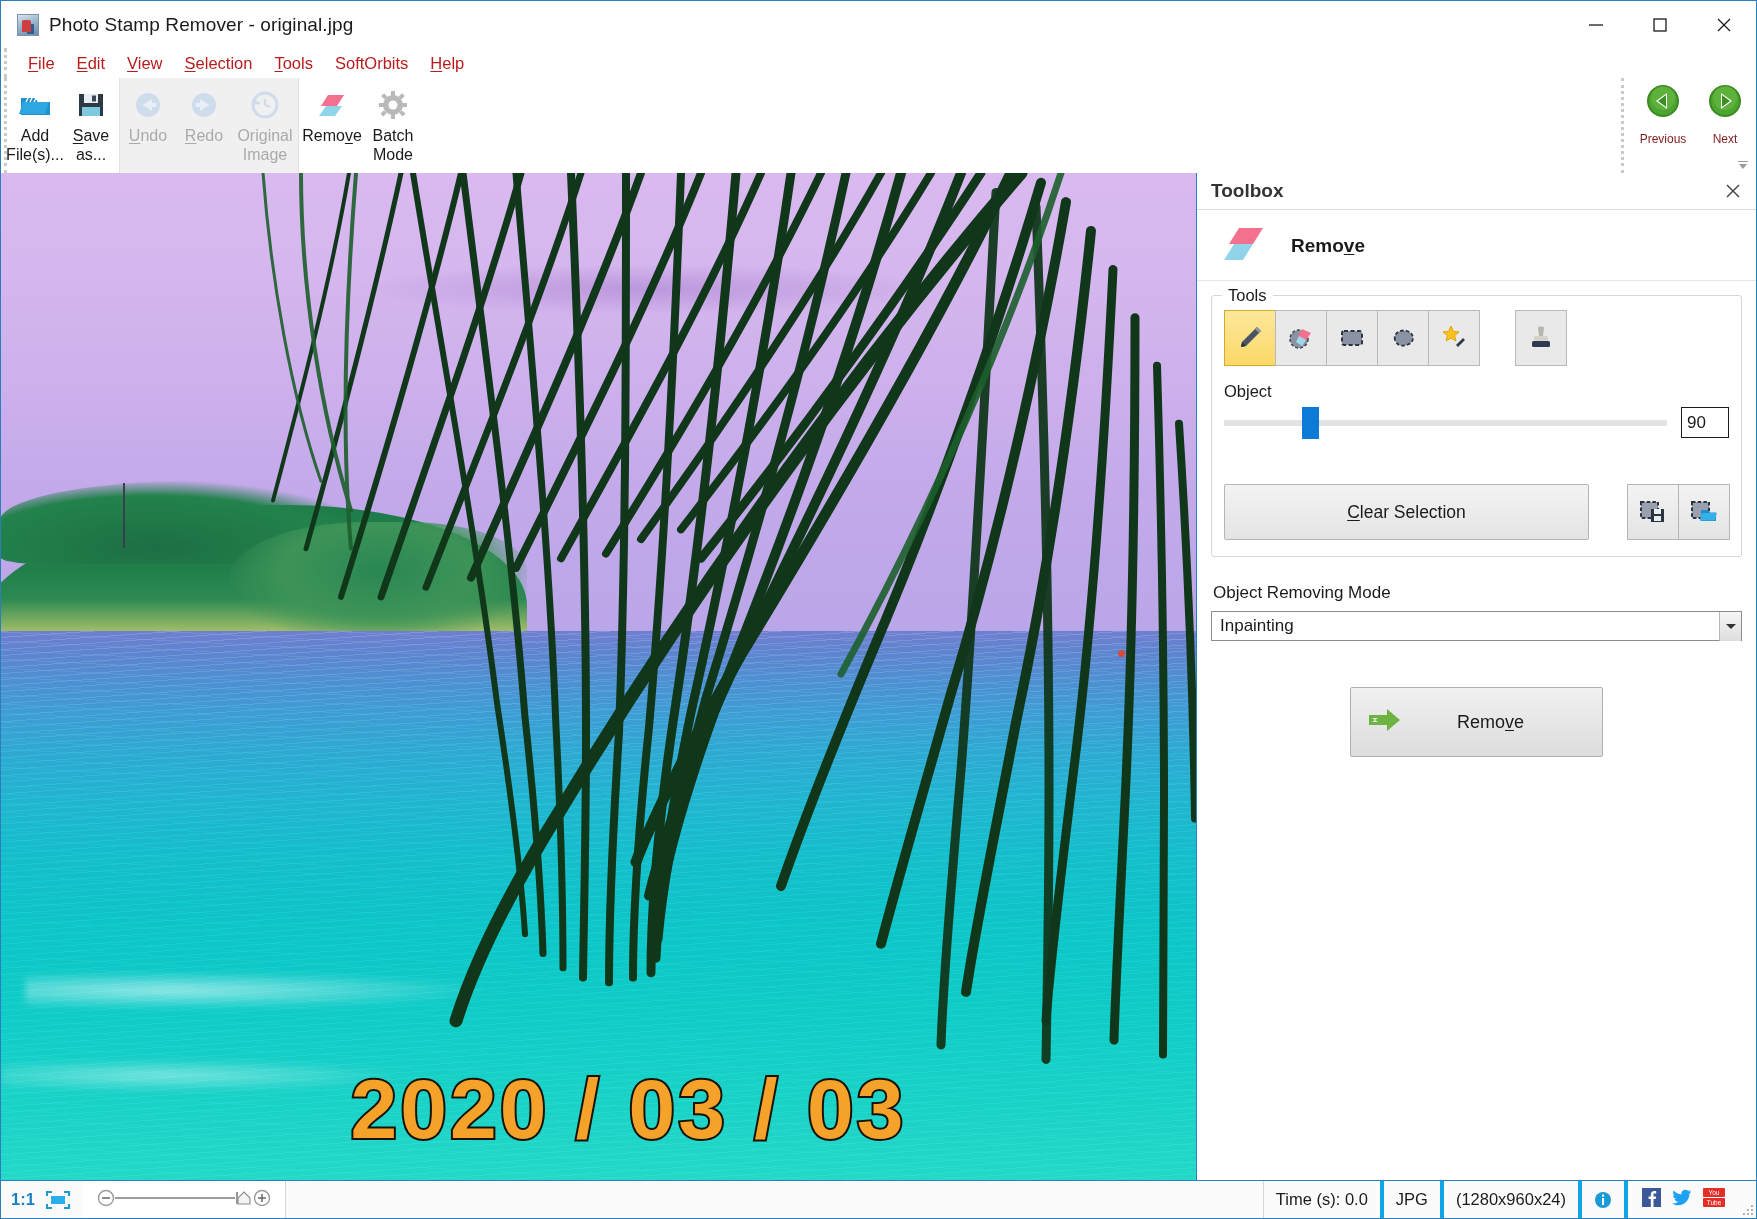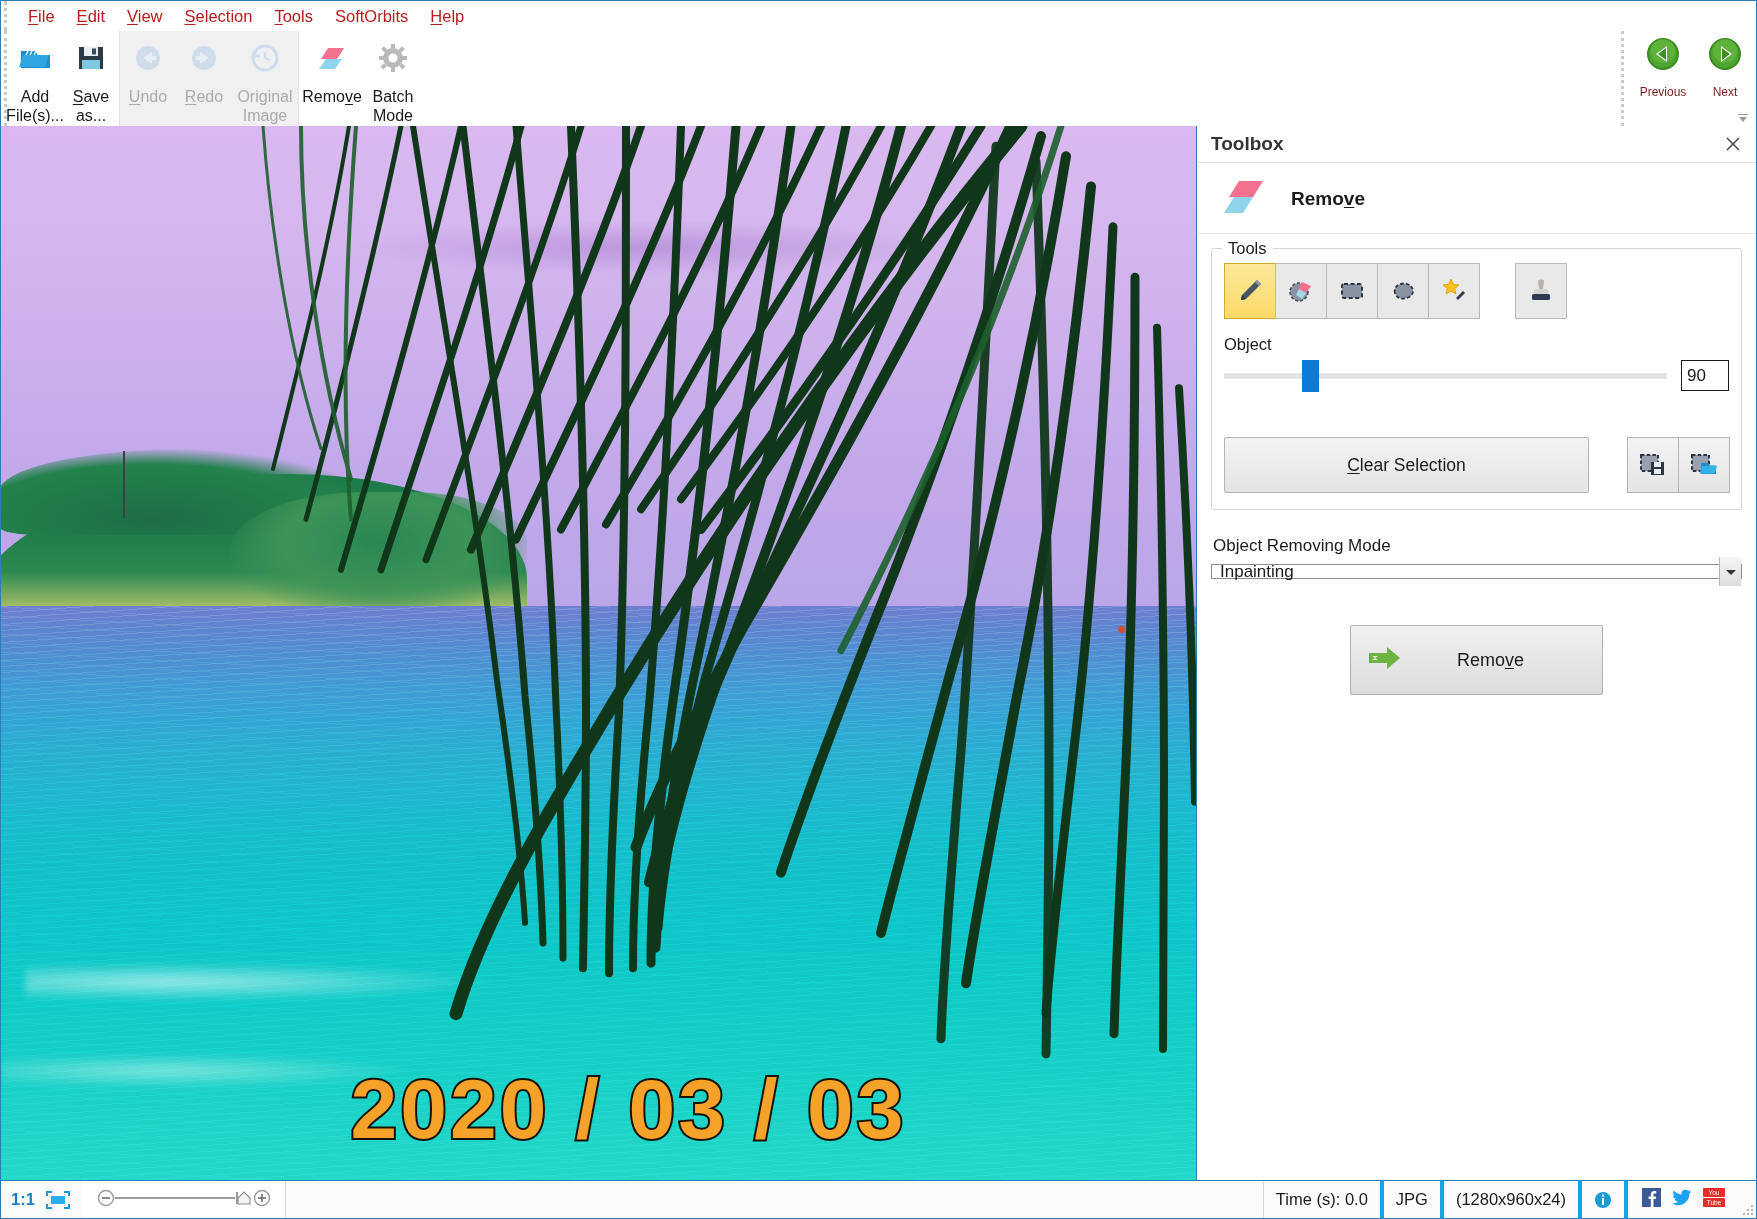--- a/index.html
+++ b/index.html
@@ -68,21 +68,21 @@
   .rgroup.boxed { background:#f0f0f0; border-left:1px solid #e2e2e2; border-right:1px solid #e2e2e2; }
   .rbtn {
     width: 56px; min-width:56px; height: 92px;
     display: flex; flex-direction: column; align-items: center;
     padding-top: 8px; cursor: default; position:relative;
   }
   .rbtn.wide { width: 66px; min-width:66px; }
   .rbtn .ic { height: 34px; display:flex; align-items:center; justify-content:center; }
   .rbtn .lbl {
     font-size: 16px; color:#1b1b1b; text-align:center; line-height: 19px;
-    margin-top: 12px; white-space: pre-line;
+    margin-top: 4px; white-space: pre-line;
   }
   .rbtn.disabled .lbl { color:#aaaaaa; }
   .rbtn .lbl u { text-decoration: underline; text-underline-offset: 2px; }
   .ribbon-right {
     position:absolute; right: 0; top: 0; height:95px;
     display:flex; align-items:flex-start; padding-top:6px;
     border-left: 3px dotted #c9c9c9; padding-left: 8px;
   }
   .navbtn {
     width: 62px; display:flex; flex-direction:column; align-items:center; cursor:default;
@@ -227,21 +227,21 @@
   }
   .btn-clear u{ text-decoration:underline; text-underline-offset:2px; }
   .sel-io { display:flex; margin-left: 38px; }
   .sel-btn {
     width: 52px; height: 56px; border:1px solid #b5b5b5; background:linear-gradient(180deg,#f3f3f3,#e4e4e4);
     display:flex;align-items:center;justify-content:center;cursor:default; margin-right:-1px;
   }
 
   .mode-label { margin: 26px 14px 8px 16px; font-size:17px; color:#1b1b1b; }
   .select-wrap {
-    margin: 0 14px; height: 15px; border:1px solid #8d8d8d; background:#fff;
+    margin: 0 14px; height: 30px; border:1px solid #8d8d8d; background:#fff;
     display:flex; align-items:center; position:relative;
   }
   .select-val { font-size:17px; color:#1b1b1b; padding-left:8px; flex:1; }
   .select-arrow {
     width: 22px; height: 29px; background:linear-gradient(180deg,#f6f6f6,#dedede);
     border-left:1px solid #b6b6b6; display:flex;align-items:center;justify-content:center;
     cursor:default;
   }
   .remove-action-wrap { display:flex; justify-content:center; margin-top: 46px; }
   .btn-remove {
@@ -266,20 +266,42 @@
   .sb-flex { flex:1; border-right:1px solid #d7d7d7;}
   .sb-social { display:flex; align-items:center; gap:11px; padding:0 14px;}
   .grip { width:14px;height:14px; align-self:flex-end; margin:0 3px 3px 0; position:relative;}
   .grip i{position:absolute;width:2px;height:2px;background:#b3b3b3;}
 </style>
 </head>
 <body>
 
 <div class="app">
 
+  <div class="titlebar">
+    <div class="title-icon"></div>
+    <div class="title-text">Photo Stamp Remover - original.jpg</div>
+    <div class="wincontrols">
+      <div class="wbtn">
+        <svg width="22" height="22">
+            <line x1="4" y1="11" x2="18" y2="11" stroke="#1b1b1b" stroke-width="1.3"></line>
+          </svg>
+      </div>
+      <div class="wbtn">
+        <svg width="22" height="22">
+            <rect x="5" y="5" width="12" height="12" fill="none" stroke="#1b1b1b" stroke-width="1.3"></rect>
+          </svg>
+      </div>
+      <div class="wbtn">
+        <svg width="22" height="22">
+            <line x1="5" y1="5" x2="17" y2="17" stroke="#1b1b1b" stroke-width="1.3"></line>
+            <line x1="17" y1="5" x2="5" y2="17" stroke="#1b1b1b" stroke-width="1.3"></line>
+          </svg>
+      </div>
+    </div>
+  </div>
 
   <div class="menubar">
     <div class="menu-item"><u>F</u><span>ile</span></div>
     <div class="menu-item"><u>E</u><span>dit</span></div>
     <div class="menu-item"><u>V</u><span>iew</span></div>
     <div class="menu-item"><u>S</u><span>election</span></div>
     <div class="menu-item"><u>T</u><span>ools</span></div>
     <div class="menu-item">SoftOrbits</div>
     <div class="menu-item"><u>H</u><span>elp</span></div>
   </div>

